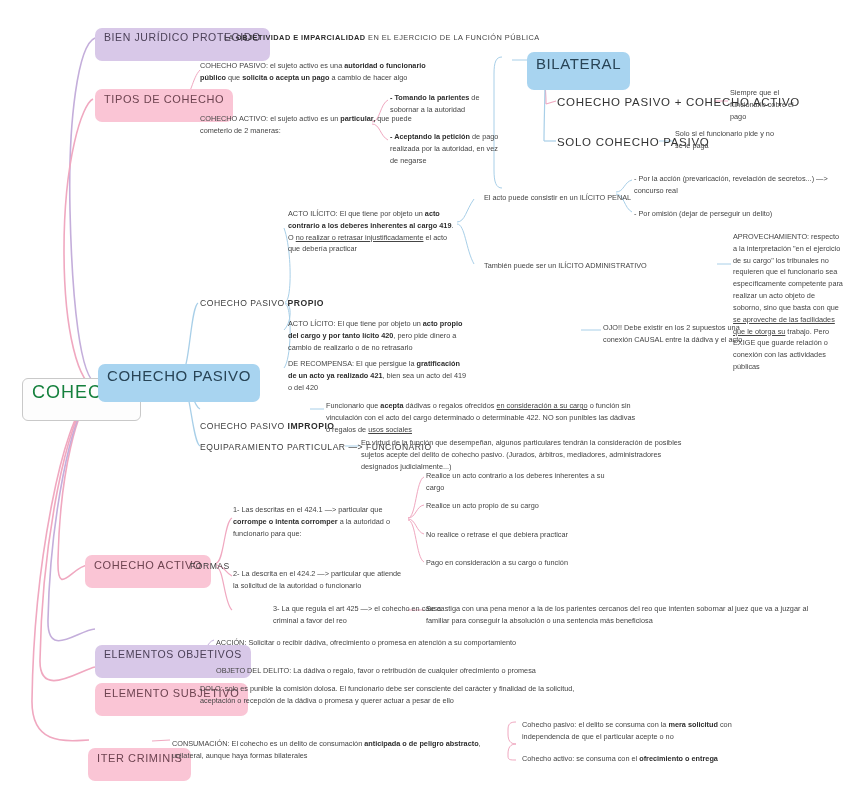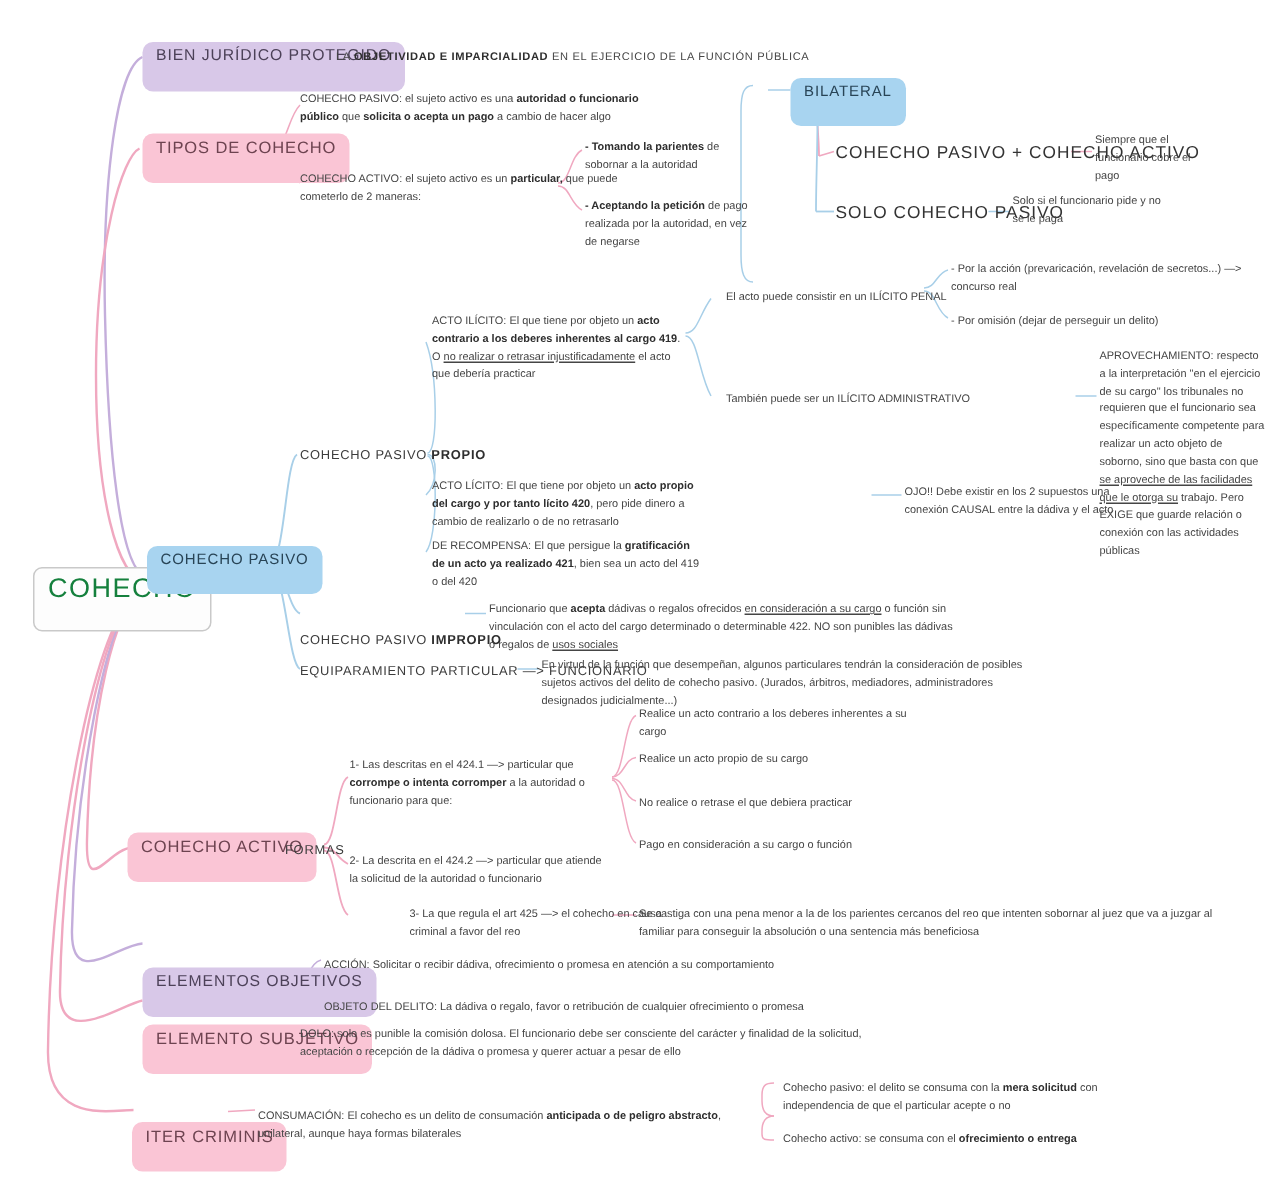--- a/index.html
+++ b/index.html
@@ -19,21 +19,21 @@
     letter-spacing:.6px;
     white-space:nowrap;
     line-height:1.1;
   }
   .pill.root{
     background:#fdfdfd;border:1px solid #c9c9c9;border-radius:6px;
     font-size:18px;color:#15803d;letter-spacing:1px;
   }
   .pill.purple{background:#d8c8e8;color:#4c4158;font-size:10.5px;}
   .pill.pink{background:#fac5d5;color:#6d4350;font-size:11px;}
-  .pill.blue{background:#a8d4f0;color:#284456;font-size:10px;}
+  .pill.blue{background:#a8d4f0;color:#284456;font-size:15px;}
 
   
   .txt{
     position:absolute;
     font-size:7.3px;
     line-height:1.62;
     color:#454545;
     box-sizing:border-box;
   }
   .txt.caps{letter-spacing:.45px;}
@@ -156,21 +156,21 @@
 
   <div class="txt" style="left:288px;top:318px;width:180px;">ACTO LÍCITO: El que tiene por objeto un <b>acto propio del cargo y por tanto lícito 420</b>, pero pide dinero a cambio de realizarlo o de no retrasarlo</div>
   <div class="txt" style="left:603px;top:322px;width:140px;">OJO!! Debe existir en los 2 supuestos una conexión CAUSAL entre la dádiva y el acto</div>
 
   <div class="txt" style="left:288px;top:358px;width:180px;">DE RECOMPENSA: El que persigue la <b>gratificación de un acto ya realizado 421</b>, bien sea un acto del 419 o del 420</div>
 
   <div class="txt mid" style="left:200px;top:404px;width:120px;white-space:nowrap;margin-top:16px;">COHECHO PASIVO <b>IMPROPIO</b></div>
   <div class="txt" style="left:326px;top:400px;width:310px;">Funcionario que <b>acepta</b> dádivas o regalos ofrecidos <u>en consideración a su cargo</u> o función sin vinculación con el acto del cargo determinado o determinable 422. NO son punibles las dádivas o regalos de <u>usos sociales</u></div>
 
   <div class="txt mid" style="left:200px;top:441px;width:160px;white-space:nowrap;">EQUIPARAMIENTO PARTICULAR —&gt; FUNCIONARIO</div>
-  <div class="txt" style="left:361px;top:437px;width:330px;">En virtud de la función que desempeñan, algunos particulares tendrán la consideración de posibles sujetos activos del delito de cohecho pasivo. (Jurados, árbitros, mediadores, administradores designados judicialmente...)</div>
+  <div class="txt" style="left:361px;top:437px;width:330px;">En virtud de la función que desempeñan, algunos particulares tendrán la consideración de posibles sujetos acepte del delito de cohecho pasivo. (Jurados, árbitros, mediadores, administradores designados judicialmente...)</div>
 
   <div class="node pill pink" style="left:85px;top:555px;">COHECHO ACTIVO</div>
   <div class="txt mid" style="left:190px;top:560px;white-space:nowrap;">FORMAS</div>
 
   <div class="txt" style="left:233px;top:504px;width:175px;">1- Las descritas en el 424.1 —&gt; particular que <b>corrompe o intenta corromper</b> a la autoridad o funcionario para que:</div>
   <div class="txt" style="left:426px;top:470px;width:180px;">Realice un acto contrario a los deberes inherentes a su cargo</div>
   <div class="txt" style="left:426px;top:500px;width:180px;">Realice un acto propio de su cargo</div>
   <div class="txt" style="left:426px;top:529px;width:180px;">No realice o retrase el que debiera practicar</div>
   <div class="txt" style="left:426px;top:557px;width:180px;">Pago en consideración a su cargo o función</div>
 

